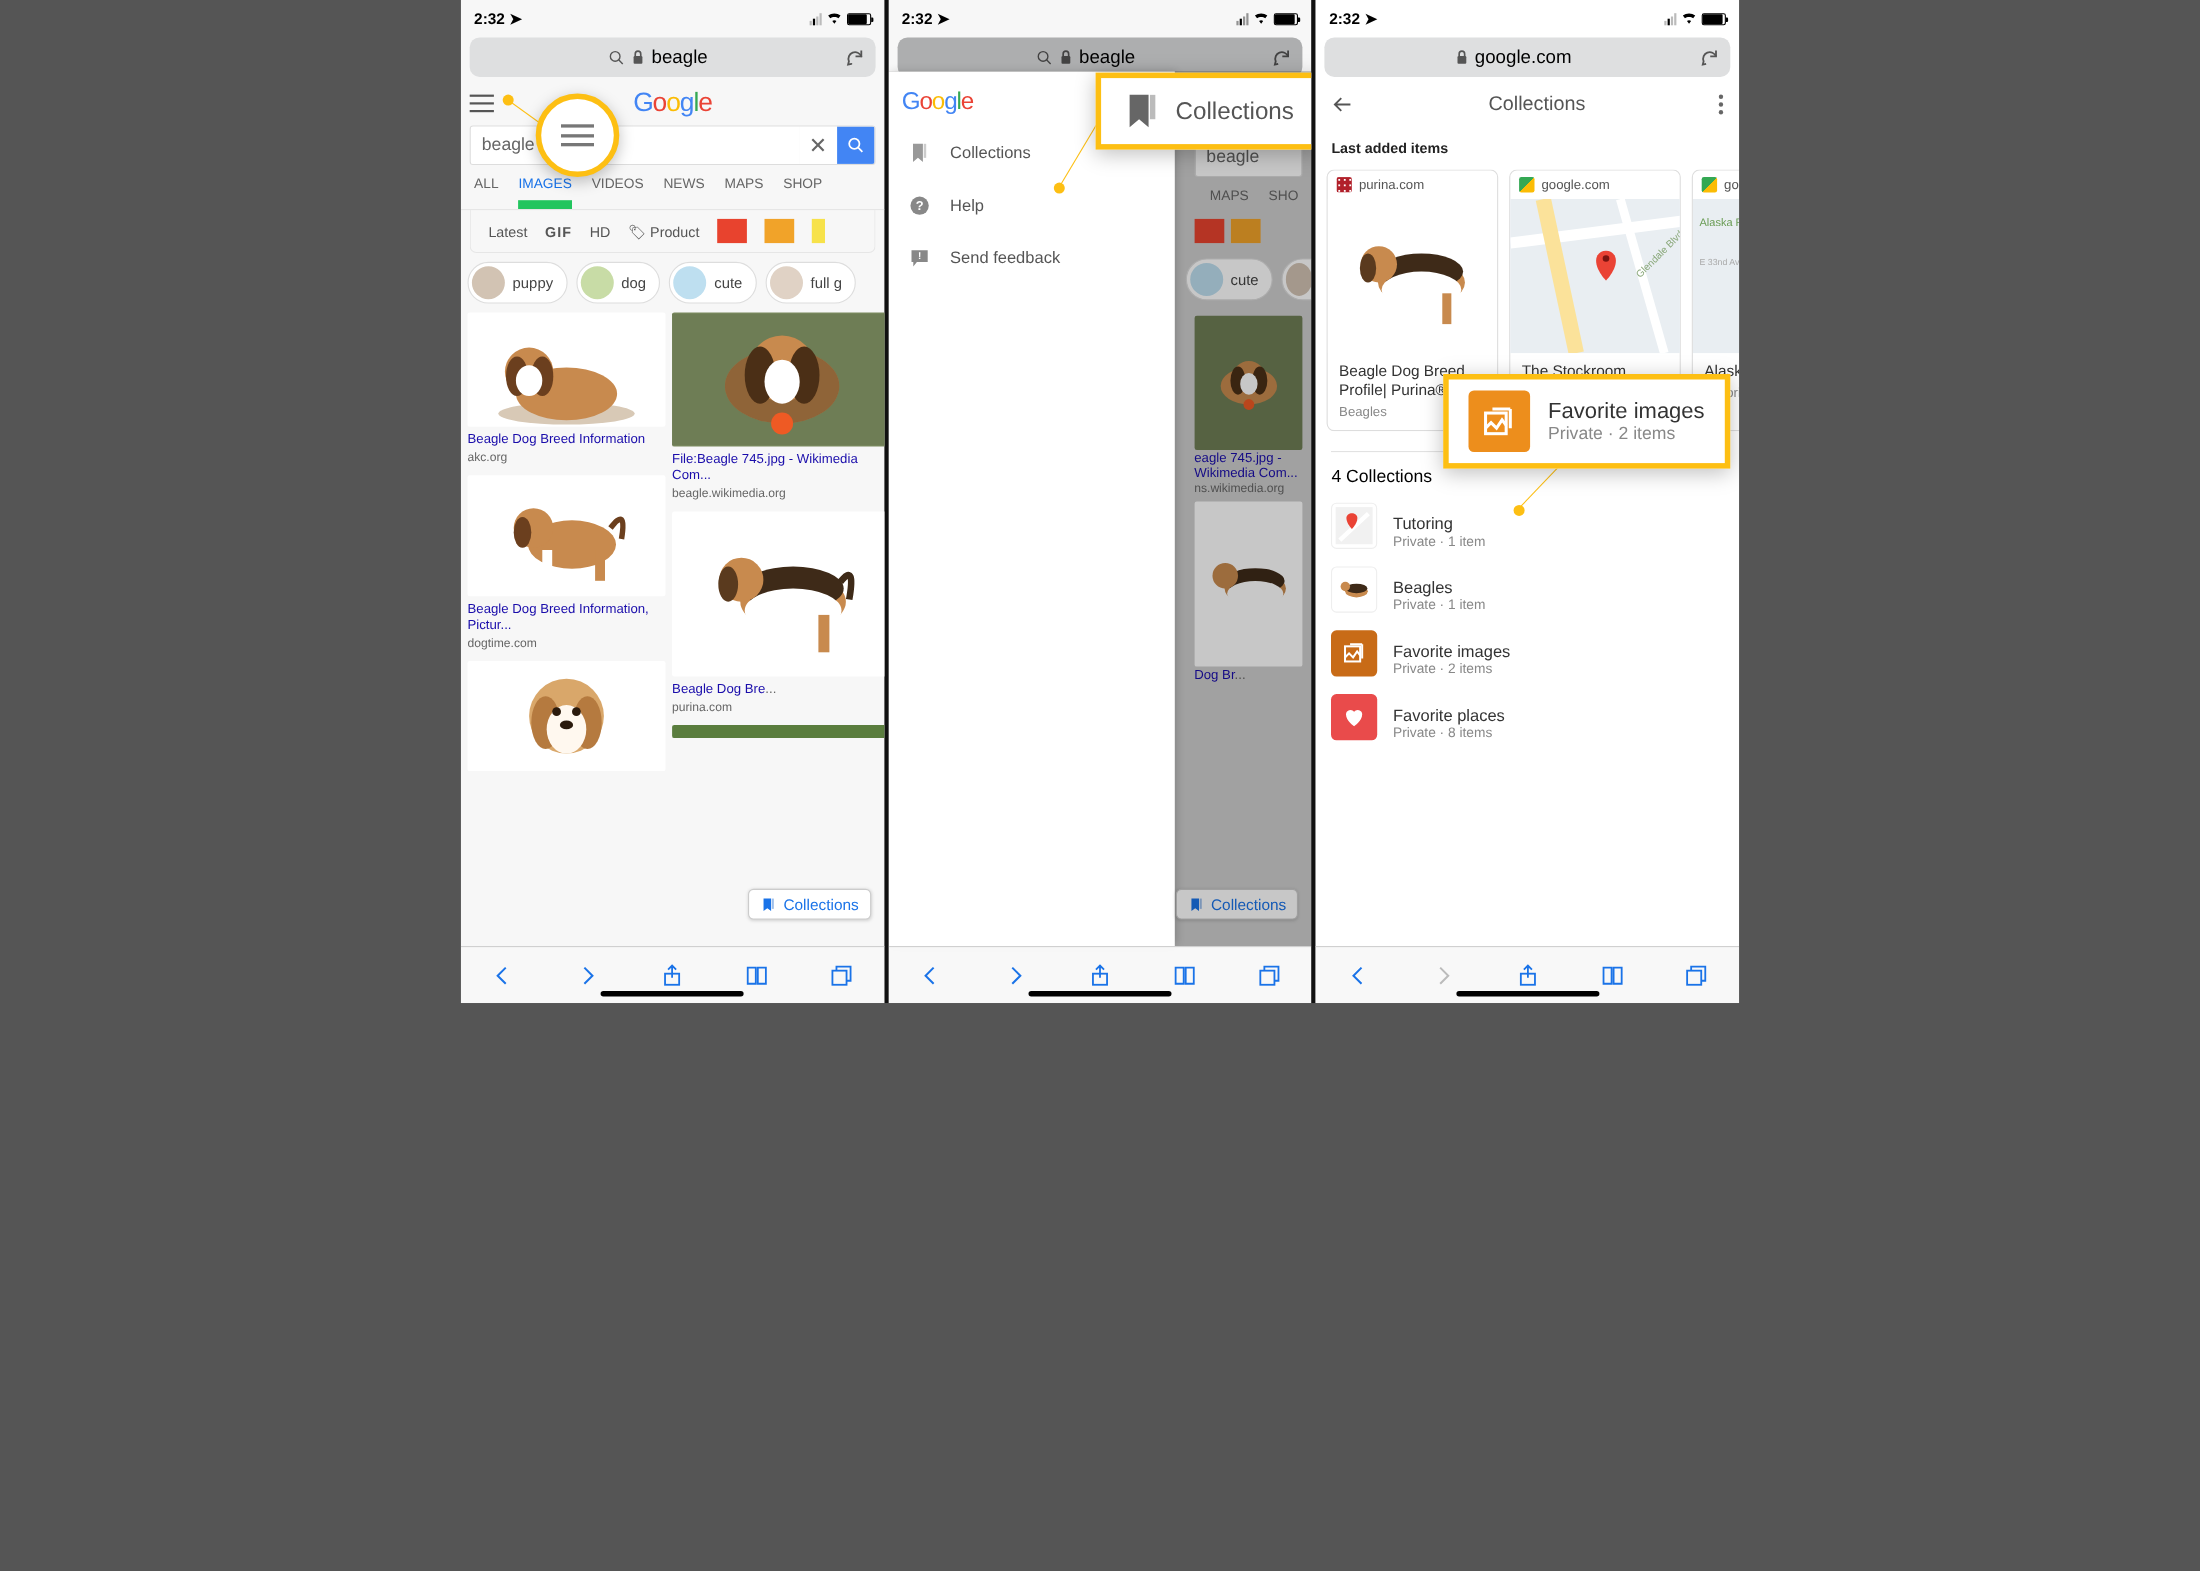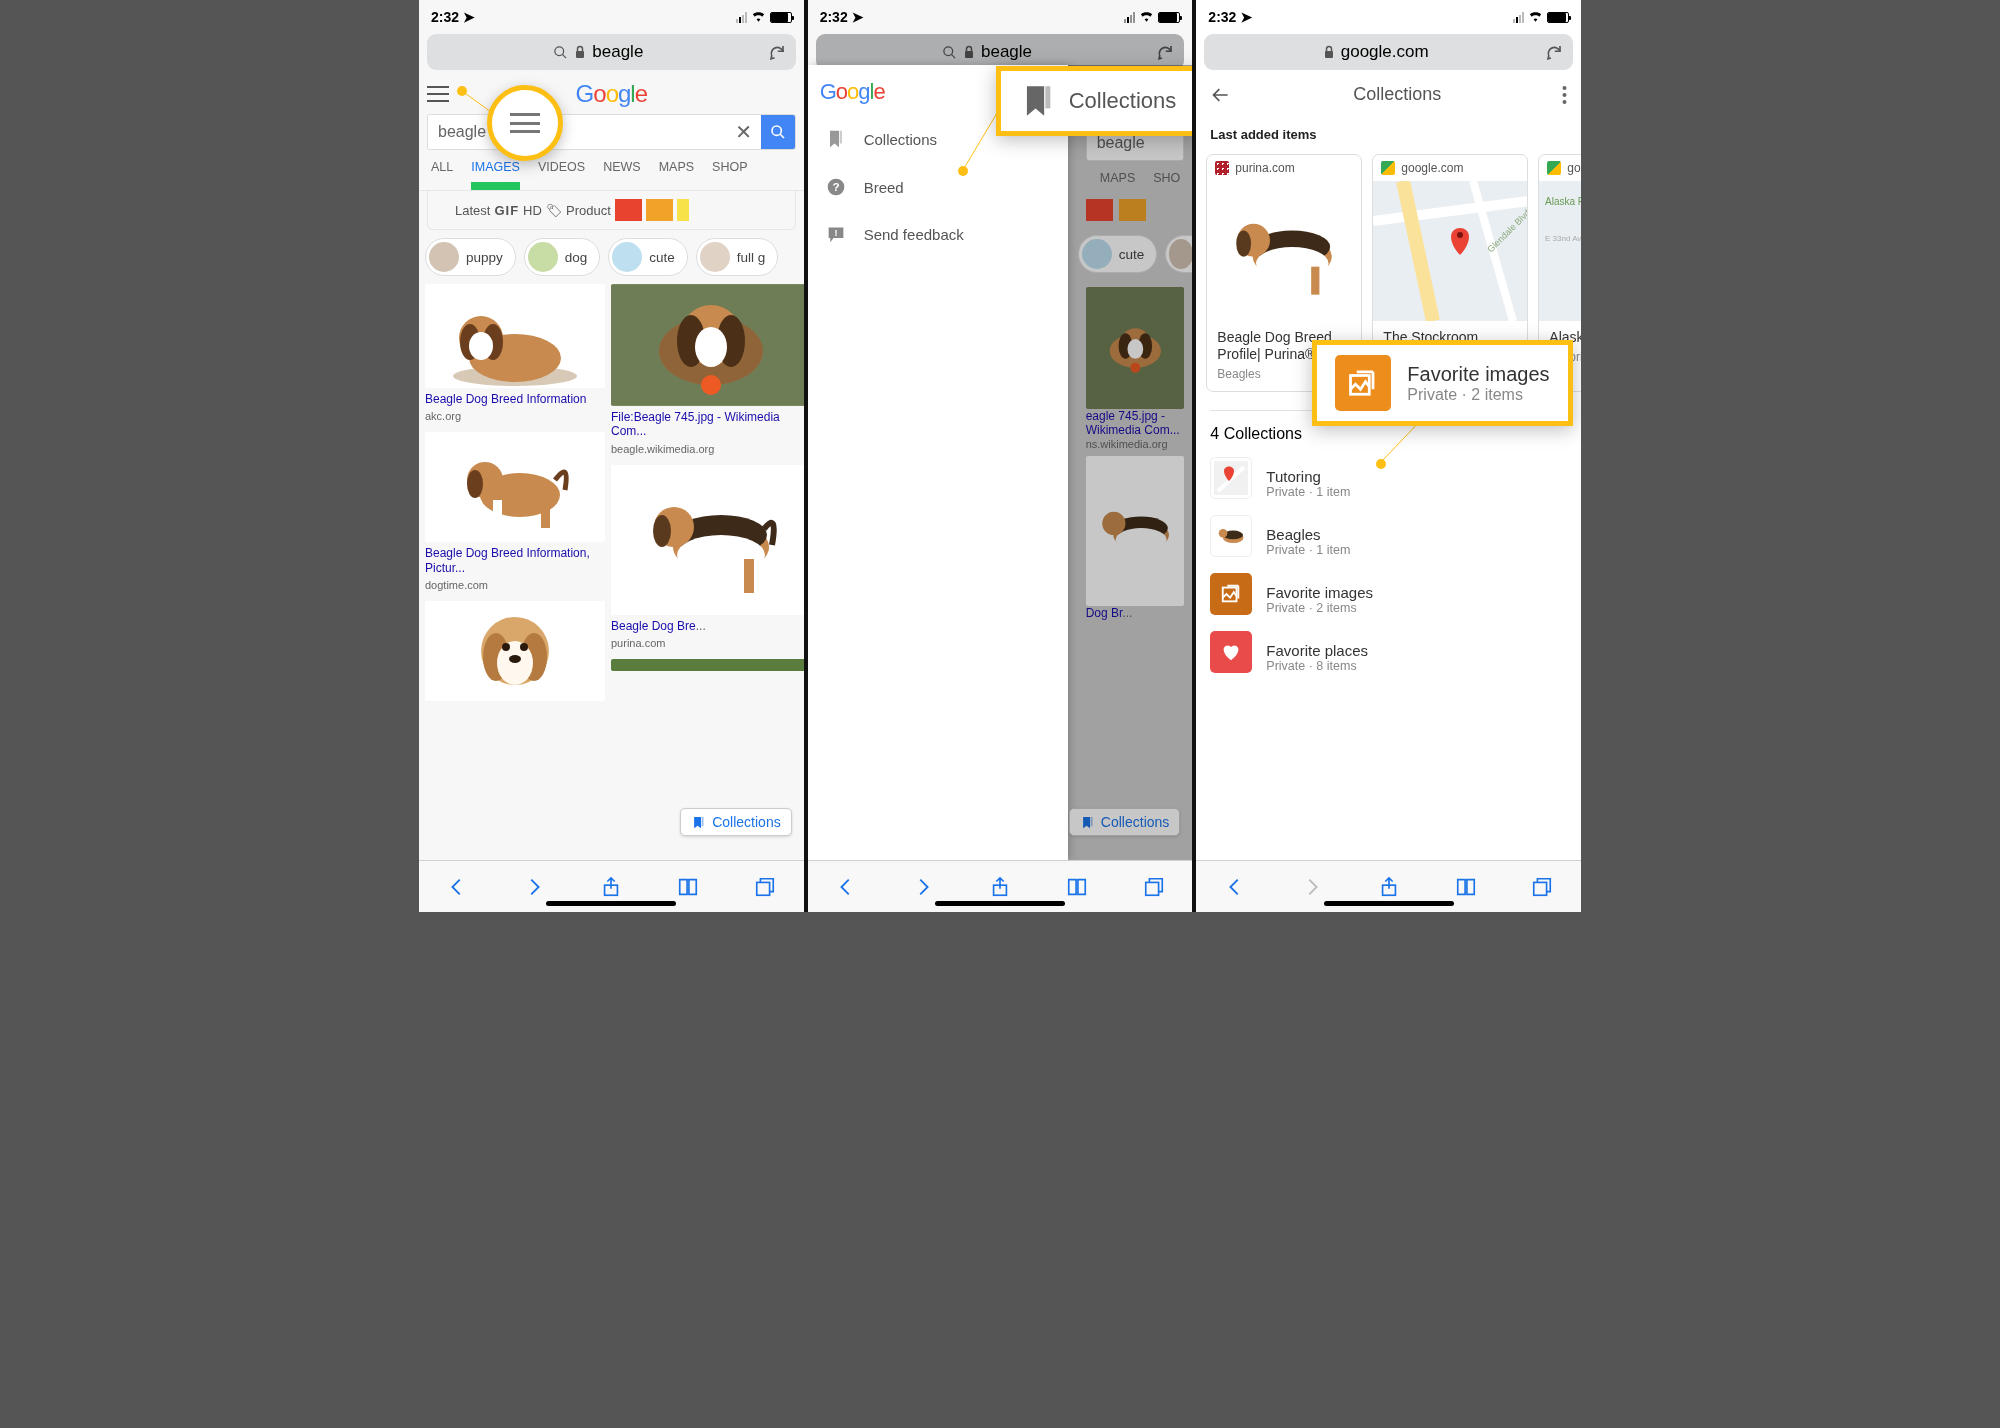--- a/index.html
+++ b/index.html
@@ -33,21 +33,21 @@
 .glogo span:nth-child(4){color:#4285F4}
 .glogo span:nth-child(5){color:#34A853}
 .glogo span:nth-child(6){color:#EA4335}
 .searchbar{display:flex;margin:0 8px;border:1px solid #ddd;border-radius:3px;overflow:hidden}
 .searchbar input{flex:1;border:none;padding:8px 10px;font-size:16px;color:#666;outline:none;background:#fff}
 .searchbar .x{width:34px;display:flex;align-items:center;justify-content:center;color:#666;font-size:20px;background:#fff}
 .searchbar .sbtn{width:34px;background:#4285F4;color:#fff;display:flex;align-items:center;justify-content:center}
 .tabs{display:flex;gap:18px;padding:10px 12px 0;font-size:12.5px;color:#666;border-bottom:1px solid #e6e6e6}
 .tabs span{padding-bottom:8px}
 .tabs .act{color:#1a73e8;border-bottom:8px solid #22c55e;font-weight:400}
-.filters{display:flex;align-items:center;gap:4px;padding:8px 27px;font-size:13px;color:#555;border:1px solid #e6e6e6;border-top:none;margin:0 8px;border-radius:0 0 6px 6px;overflow:hidden}
+.filters{display:flex;align-items:center;gap:16px;padding:8px 16px;font-size:13px;color:#555;border:1px solid #e6e6e6;border-top:none;margin:0 8px;border-radius:0 0 6px 6px;overflow:hidden}
 .filters .gif{font-weight:800;letter-spacing:1px}
 .swatch{width:27px;height:22px}
 .chips{display:flex;gap:8px;padding:8px 6px;overflow:hidden}
 .chip{display:flex;align-items:center;gap:7px;border:1px solid #ddd;border-radius:20px;padding:3px 12px 3px 3px;font-size:13.5px;color:#444;background:#fff}
 .chip .thumb{width:30px;height:30px;border-radius:50%;background:#d2c3b3}
 .grid{display:flex;gap:6px;padding:0 6px}
 .col{flex:1;display:flex;flex-direction:column;gap:4px}
 .imgbox{background:#ccc;border-radius:2px}
 .cap{font-size:12px;color:#1a0dab;line-height:1.2}
 .src{font-size:11px;color:#666}
@@ -389,21 +389,21 @@
           </span>
           <span>Collections</span>
         </div>
     <div class="ditem">
           <span class="dicon">
             <svg width="20" height="20" viewBox="0 0 24 24">
               <circle cx="12" cy="12" r="10" fill="#888"></circle>
               <text x="12" y="17" text-anchor="middle" fill="#fff" font-size="14" font-weight="bold">?</text>
             </svg>
           </span>
-          <span>Breed</span>
+          <span>Help</span>
         </div>
     <div class="ditem">
           <span class="dicon">
             <svg width="20" height="18" viewBox="0 0 24 22">
               <path d="M3 3h18v13H9l-4 5v-5H3z" fill="#888"></path>
               <text x="12" y="13" text-anchor="middle" fill="#fff" font-size="11" font-weight="bold">!</text>
             </svg>
           </span>
           <span>Send feedback</span>
         </div>

